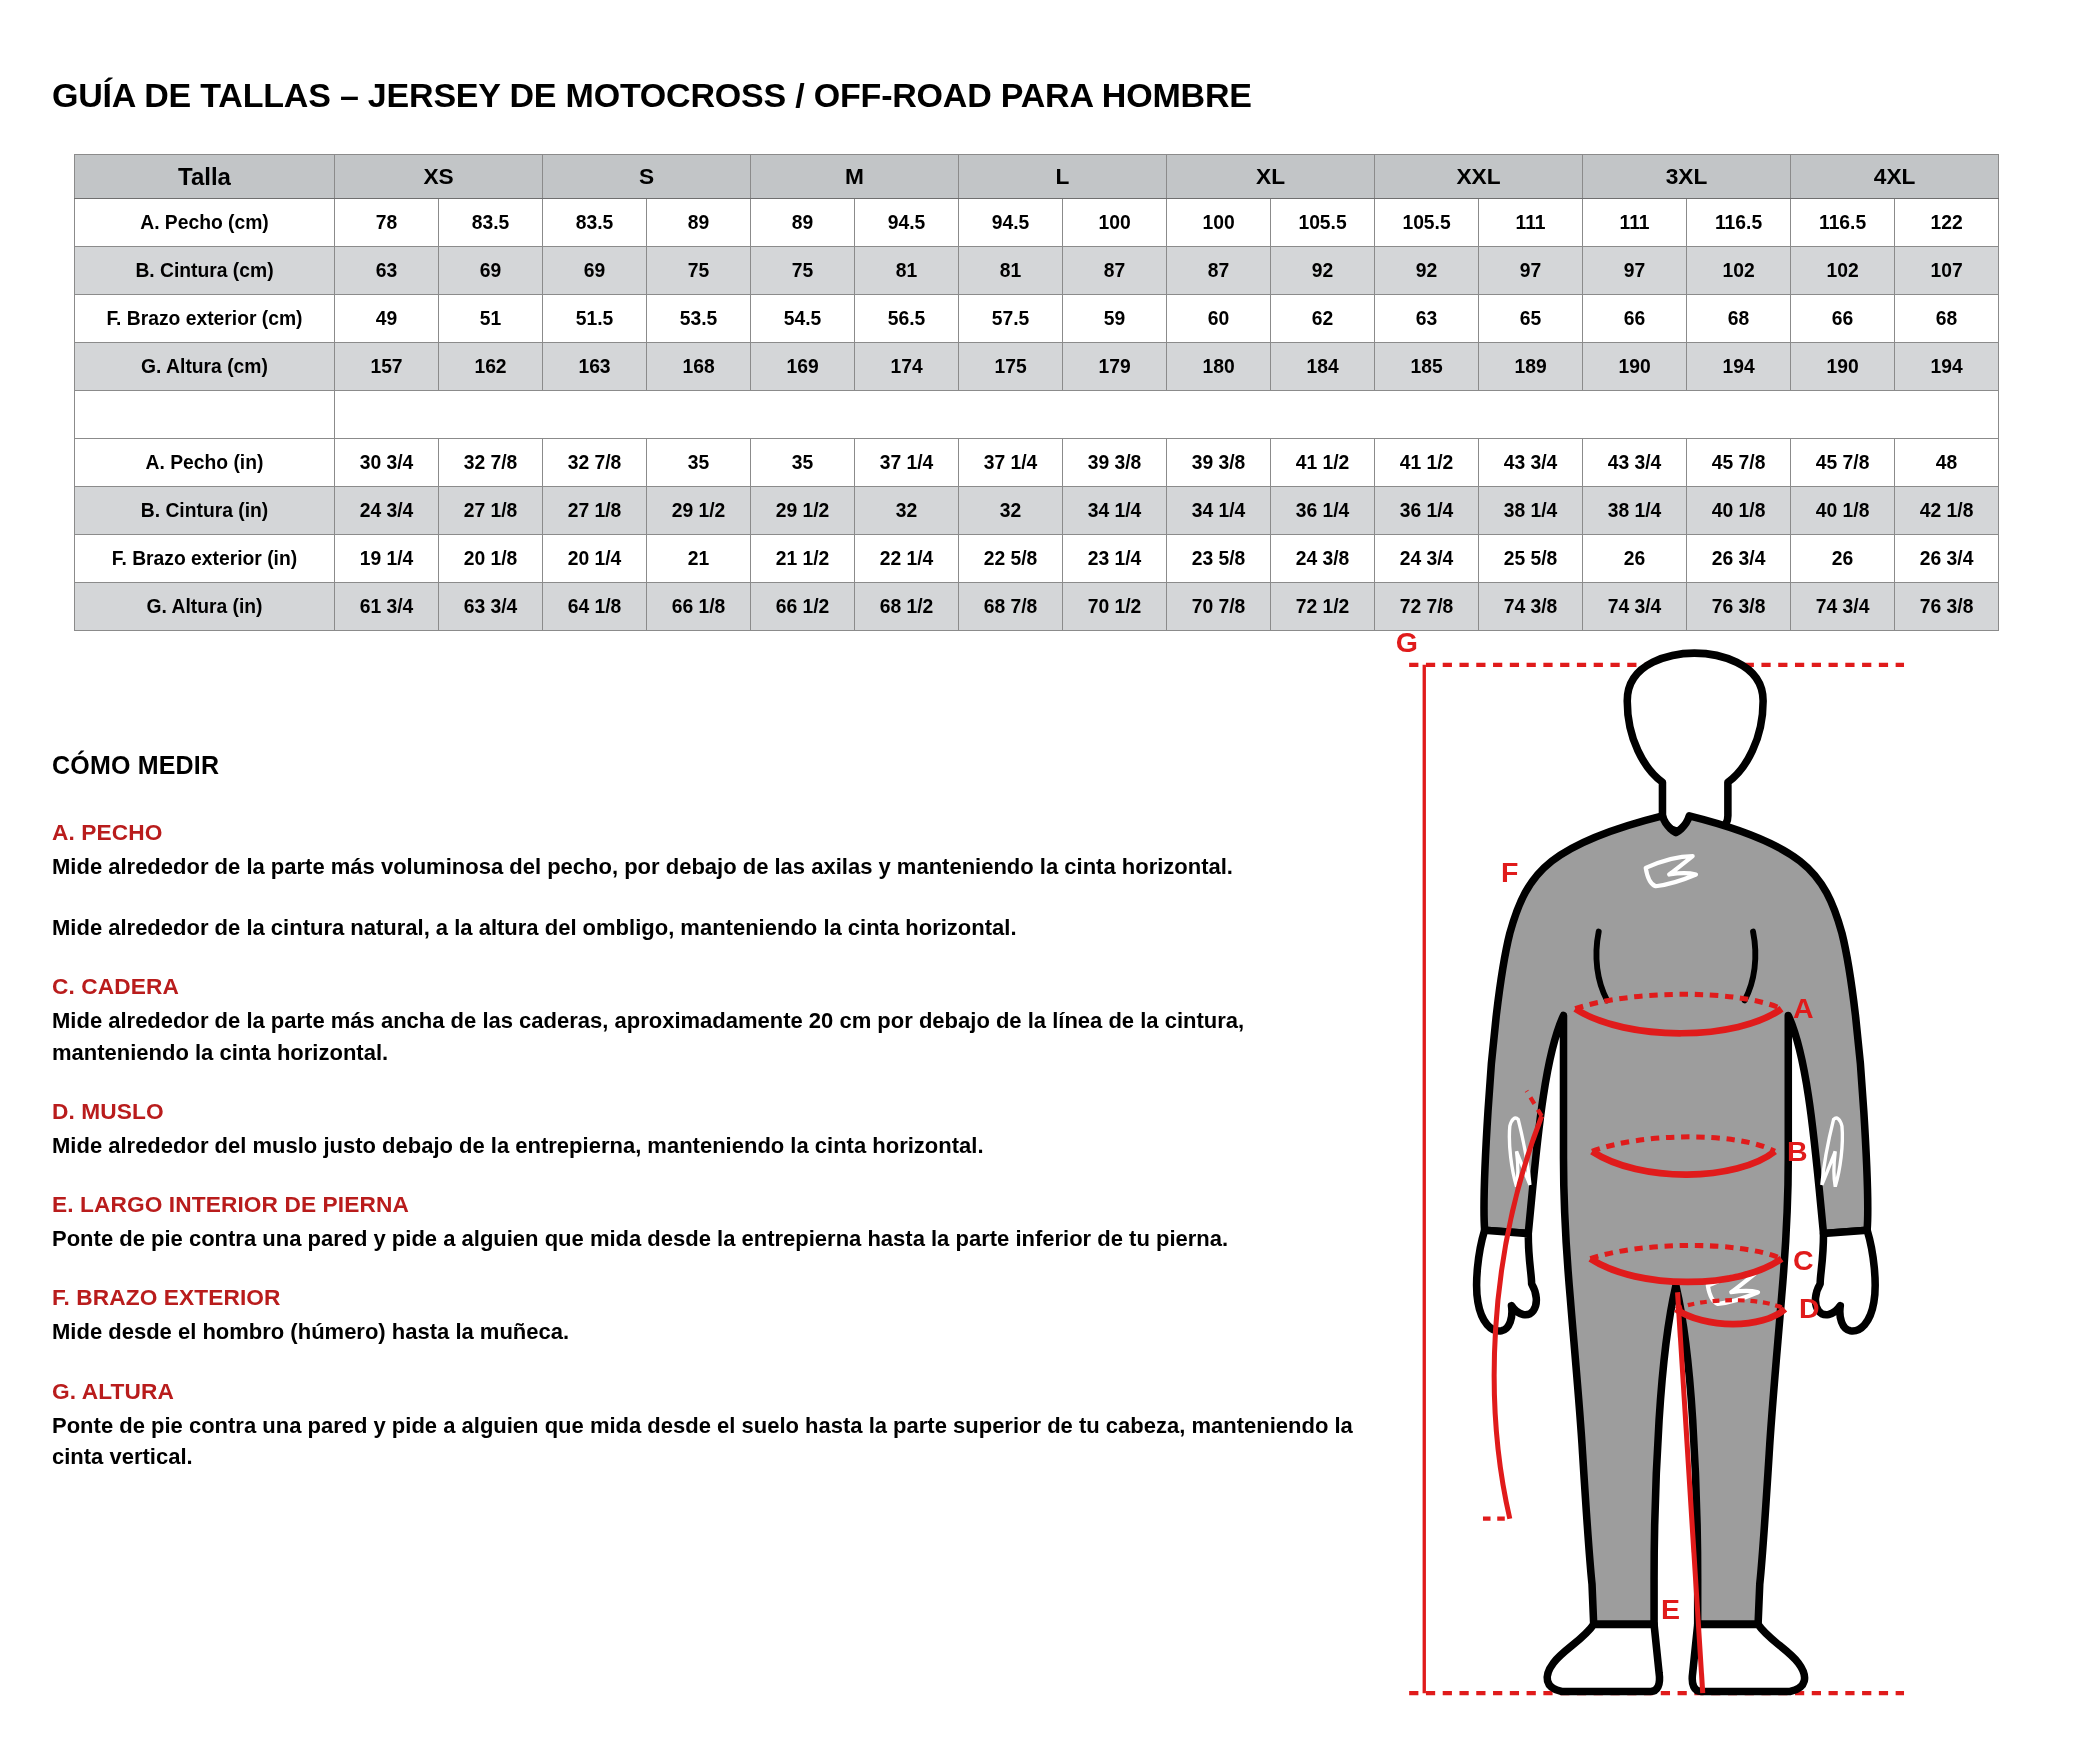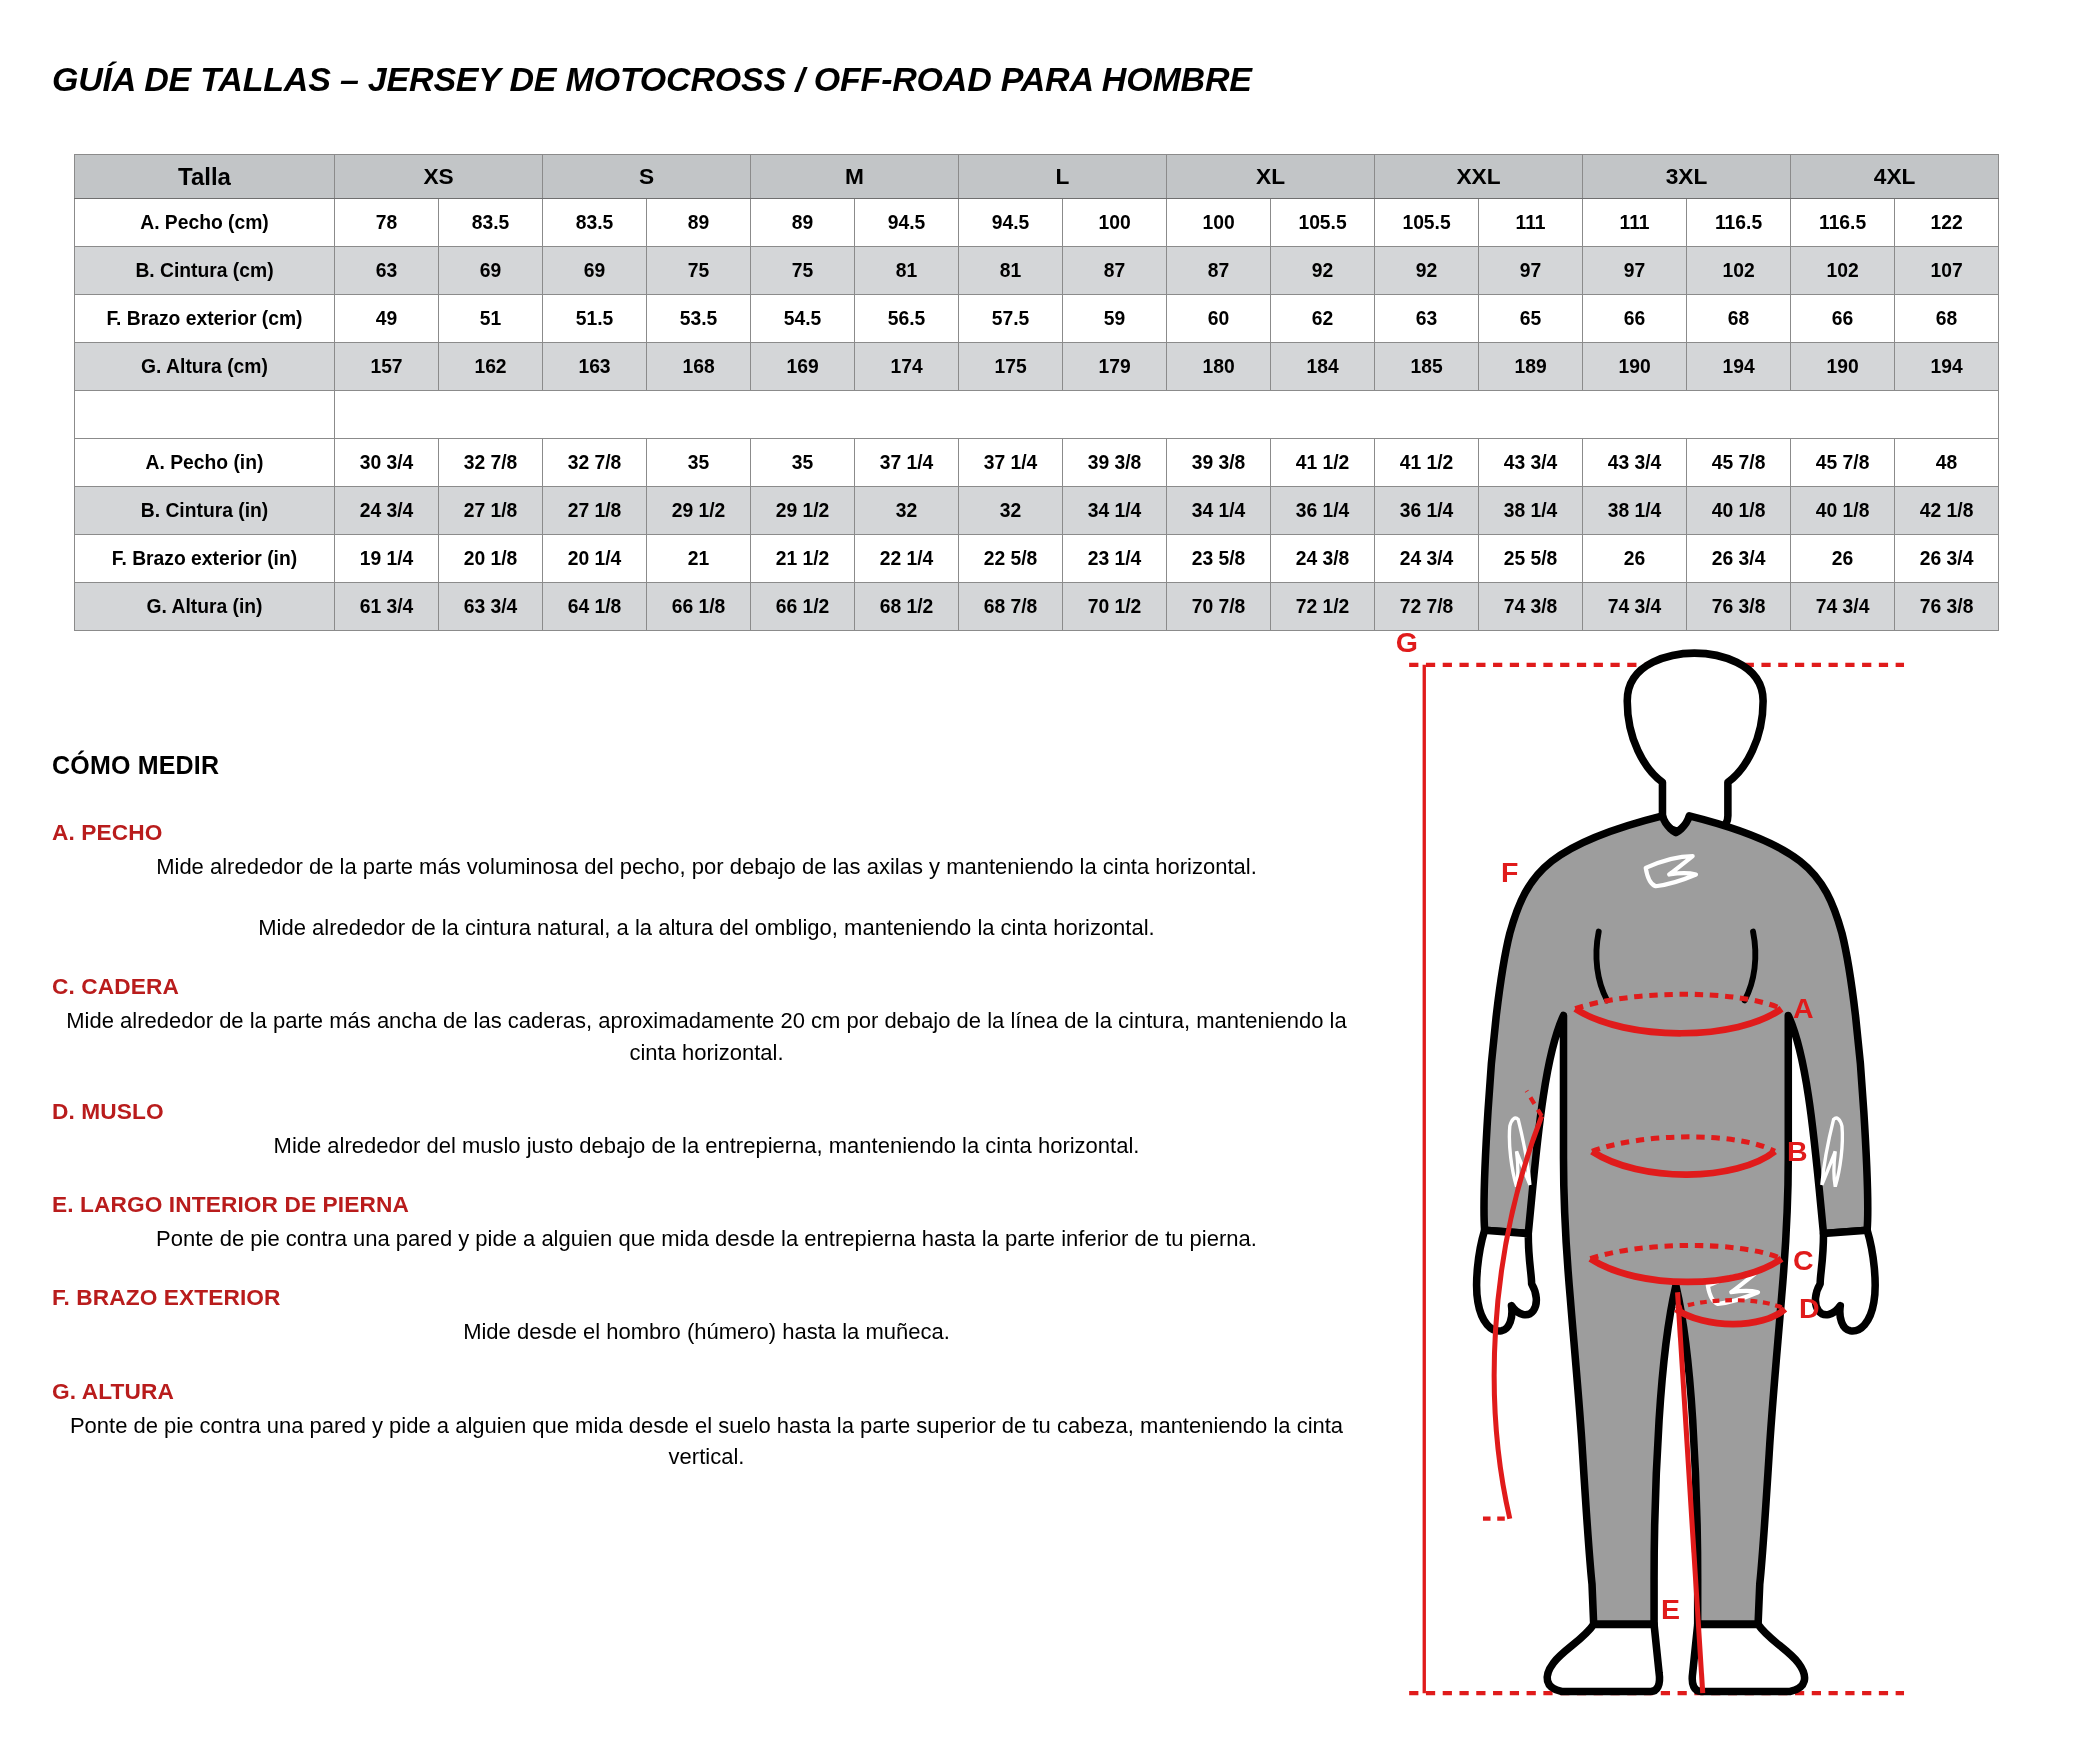--- a/index.html
+++ b/index.html
@@ -7,22 +7,22 @@
     width:2081px;height:1762px;
     background:#ffffff;
     font-family:"Liberation Sans", sans-serif;
     color:#000;
     overflow:hidden;
     position:relative;
   }
 
   
   #title{
-    position:absolute;left:52px;top:60px;
-    font-size:34px;font-weight:700;letter-spacing:-0.2px;white-space:nowrap;font-style:italic;
+    position:absolute;left:52px;top:76px;
+    font-size:34px;font-weight:700;letter-spacing:-0.2px;white-space:nowrap;
   }
   #title .t-light{font-weight:700;}
   #title .t-bold{font-weight:700;}
 
   
   #size-table{
     position:absolute;left:74px;top:154px;
     width:1916px;
     border-collapse:collapse;
     table-layout:fixed;
@@ -66,21 +66,21 @@
   }
   #how-title{
     font-size:25px;font-weight:700;letter-spacing:0.2px;margin-bottom:39px;
   }
   .measure-block{margin-bottom:30px;}
   .measure-head{
     color:#b91c1c;font-size:22.7px;font-weight:700;letter-spacing:0.1px;
     margin-bottom:5px;
   }
   .measure-body{
-    font-size:22px;font-weight:400;line-height:1.42;color:#000;text-align:center;
+    font-size:22px;font-weight:700;line-height:1.42;color:#000;
   }
 
   
   #figure{
     position:absolute;left:1384px;top:621px;width:671px;height:1116px;
   }
   #figure svg{display:block;width:671px;height:1116px;}
   .fig-label{
     position:absolute;color:#e01b1b;font-size:28.5px;font-weight:700;
   }

